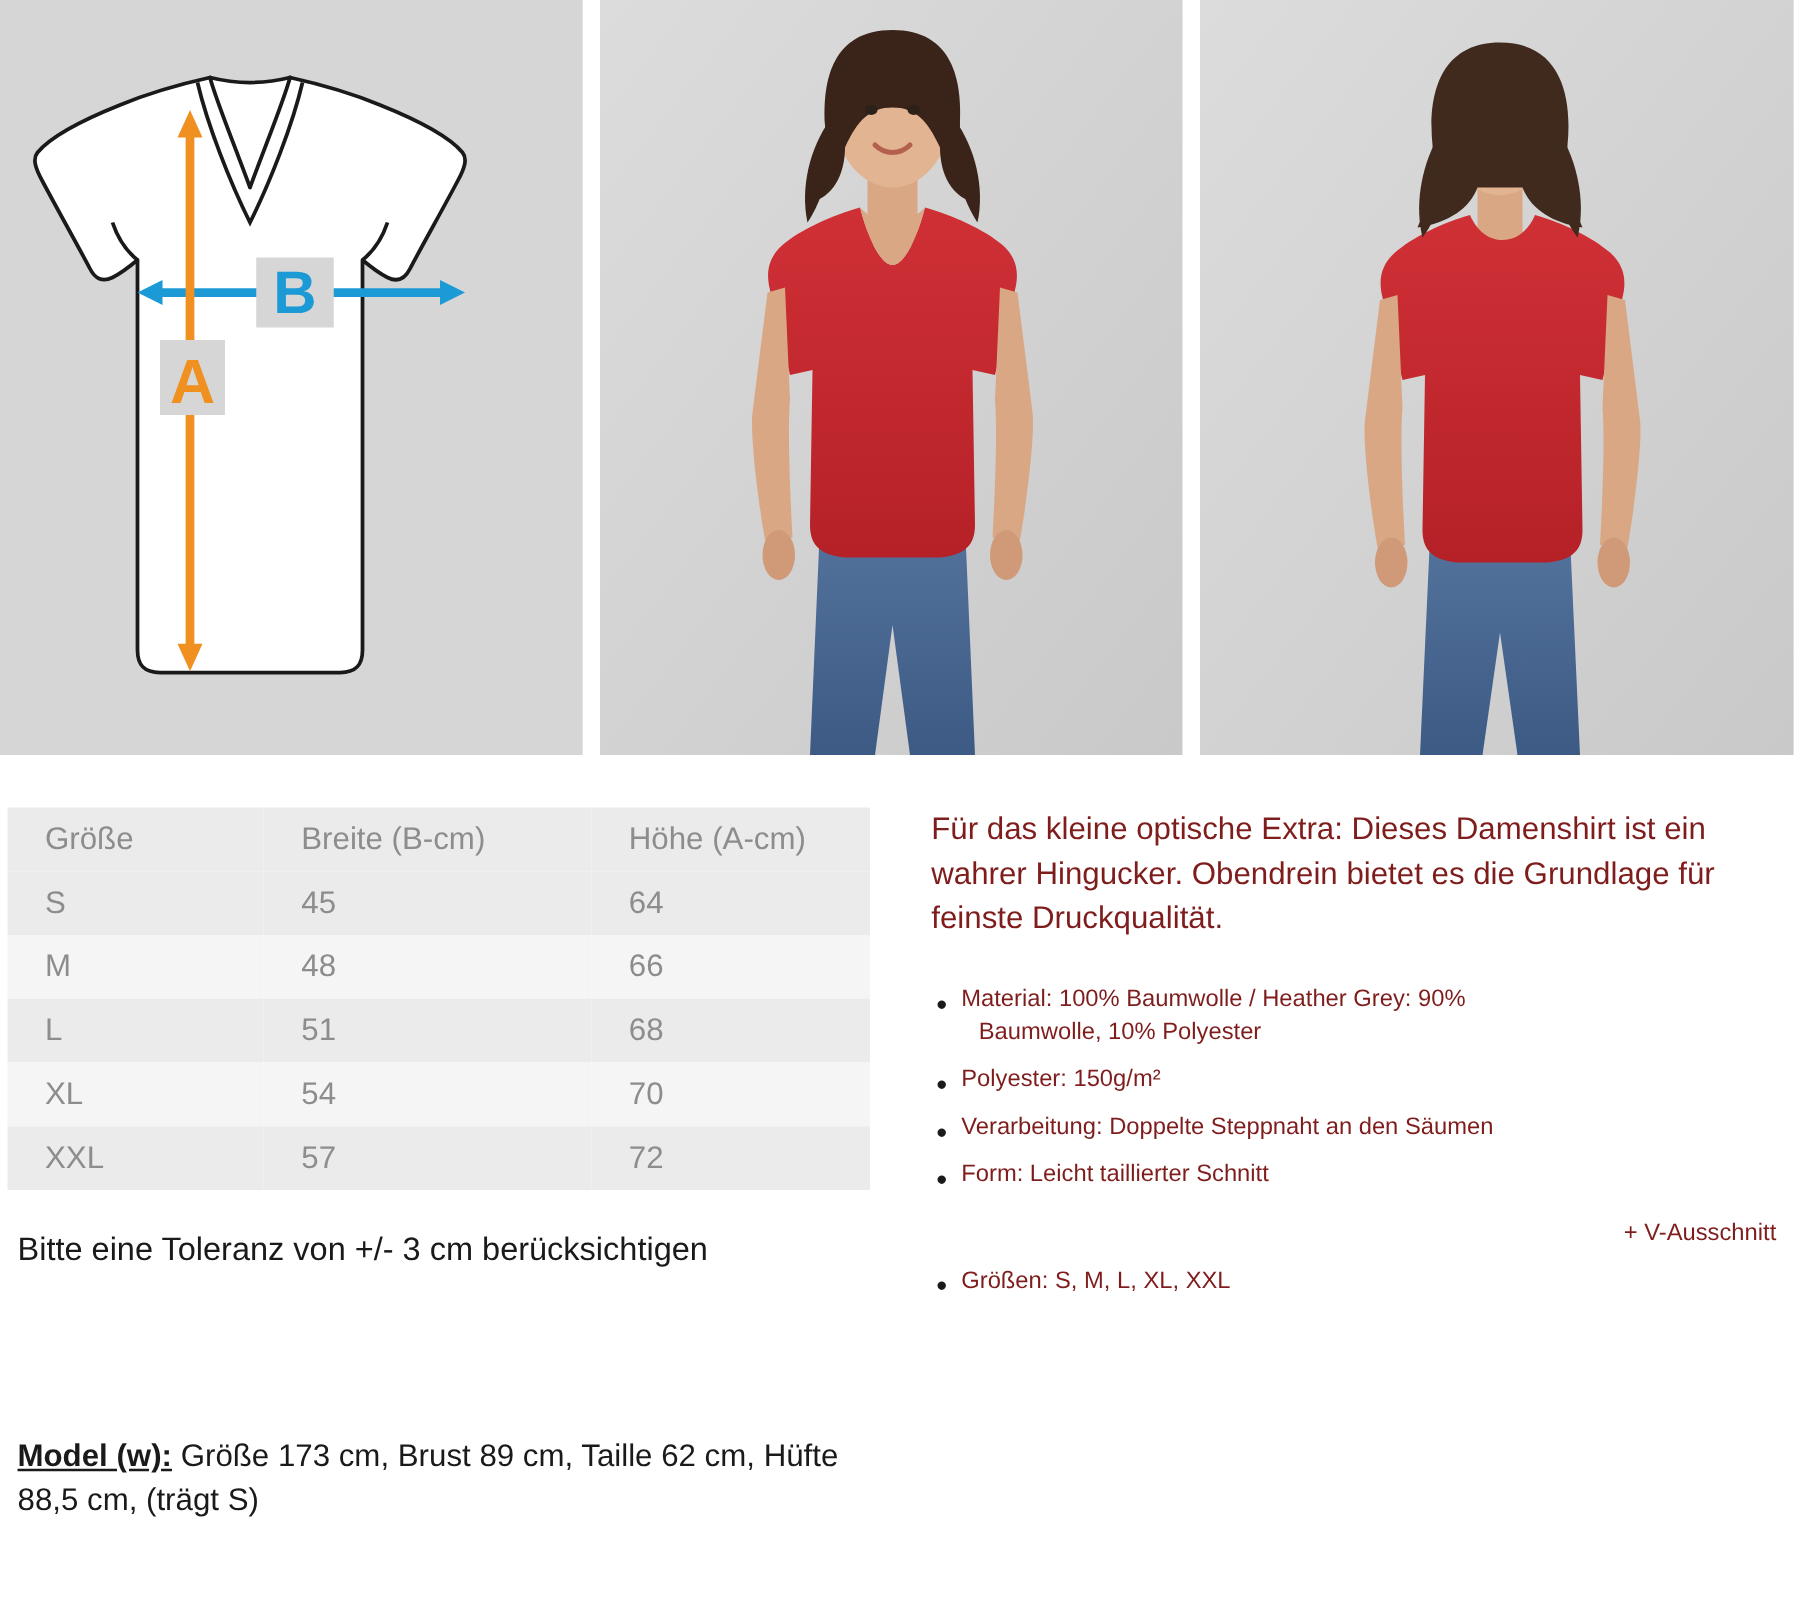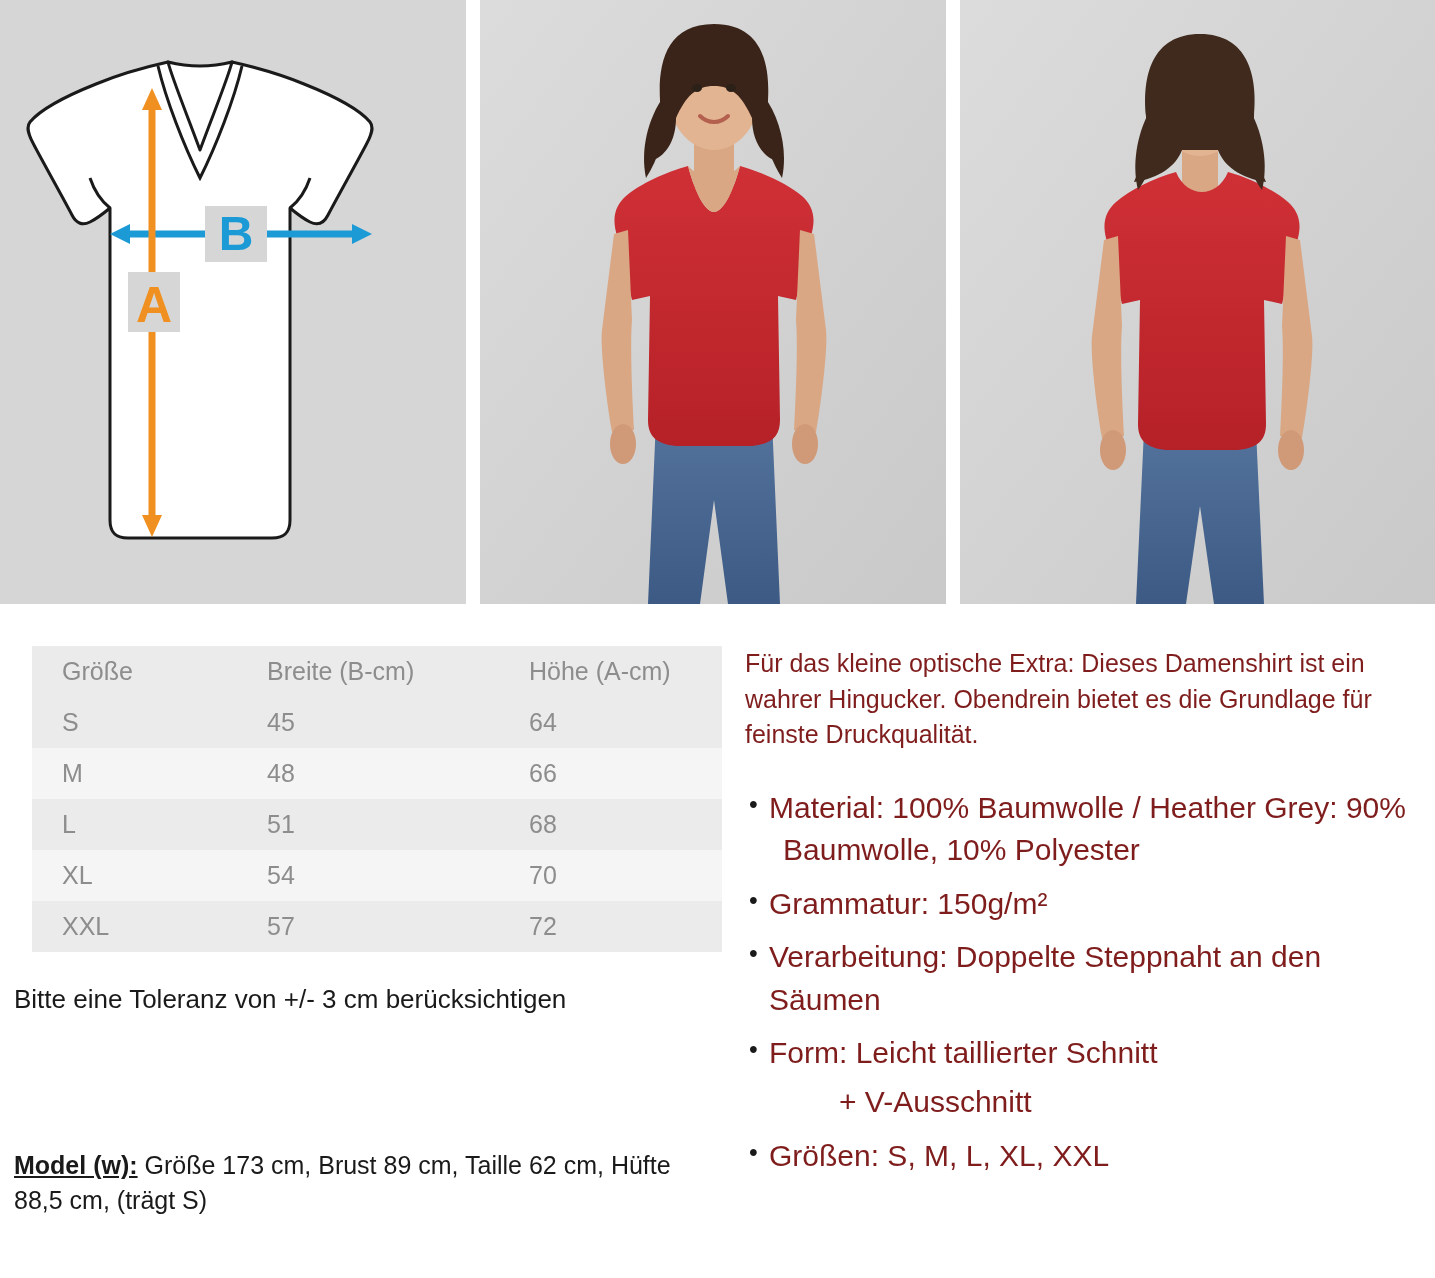--- a/index.html
+++ b/index.html
@@ -35,21 +35,21 @@
 
   
   .tech-svg { display: block; width: 100%; height: 100%; }
 
   
   .photo-svg { display:block; width:100%; height:100%; }
 
   
   .size-table {
     position: absolute;
-    left: 32px; top: 646px;
+    left: 6px; top: 646px;
     width: 690px;
     border-collapse: collapse;
     font-size: 25px;
     color: #8d8d8d;
   }
   .size-table th, .size-table td {
     text-align: left;
     padding: 11px 0 11px 30px;
     font-weight: normal;
   }
@@ -86,39 +86,40 @@
     color: #7f1d1d;
   }
   .desc-intro {
     font-size: 25px;
     line-height: 1.42;
     margin: 0 0 34px 0;
   }
   .feature-list {
     list-style: none;
     margin: 0; padding: 0;
-    font-size: 30px;
+    font-size: 19px;
     line-height: 1.42;
   }
   .feature-list > li {
     position: relative;
     padding-left: 24px;
     margin-bottom: 11px;
   }
   .feature-list > li::before {
     content: "\2022";
     position: absolute;
     left: 4px; top: 0;
     color: #1a1a1a;
     font-size: 25px;
   }
   .feature-list .sub {
     display: block;
     padding-left: 70px;
-    margin-top: 6px;
+    margin-top: 20px;
+    text-align: right;
   }
   .feature-list .cont {
     display: block;
     padding-left: 14px;
   }
 </style>
 </head>
 <body>
 
 <div class="page">
@@ -309,21 +310,21 @@
 
   <div class="desc">
     <p class="desc-intro">Für das kleine optische Extra: Dieses Damenshirt ist ein wahrer Hingucker. Obendrein bietet es die Grundlage für feinste Druckqualität.</p>
 
     <ul class="feature-list">
       <li>
         <span>Material: 100% Baumwolle / Heather Grey: 90%</span>
         <span class="cont">Baumwolle, 10% Polyester</span>
       </li>
       <li>
-        <span>Grammatur: 150g/m²</span>
+        <span>Polyester: 150g/m²</span>
       </li>
       <li>
         <span>Verarbeitung: Doppelte Steppnaht an den Säumen</span>
       </li>
       <li>
         <span>Form: Leicht taillierter Schnitt</span>
         <span class="sub">+ V-Ausschnitt</span>
       </li>
       <li>
         <span>Größen:  S, M, L, XL, XXL</span>

